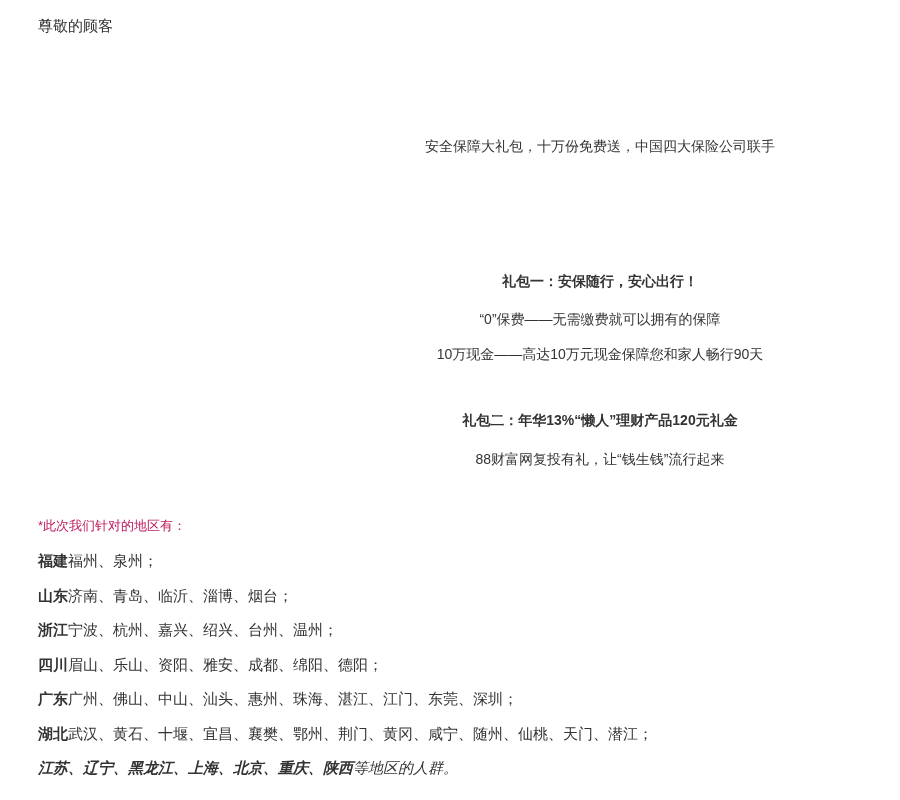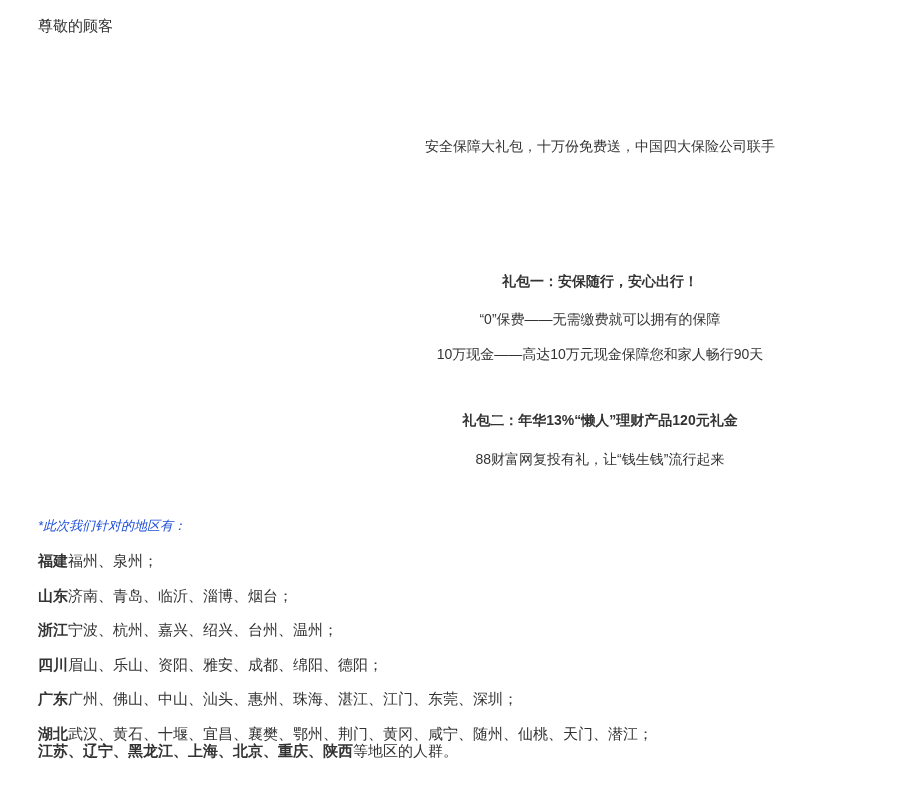--- a/index.html
+++ b/index.html
@@ -21,40 +21,40 @@
   .t1        { top: 273px; }
   .l1        { top: 311px; font-size: 14px; }
   .l2        { top: 346px; font-size: 14px; }
   .t2        { top: 412px; }
   .l3        { top: 451px; font-size: 14px; }
   .note      { left: 38px; top: 518px; font-size: 13px; }
   .region    { left: 38px; font-size: 15px; }
   .region b  { font-weight: bold; }
   .r0 { top: 552px; } .r1 { top: 587px; } .r2 { top: 621px; }
   .r3 { top: 656px; } .r4 { top: 690px; } .r5 { top: 725px; }
-  .r6 { top: 742px; }
+  .r6 { top: 759px; font-style: italic; }
 </style>
 </head>
 <body>
 
 <div class="doc">
 
   <p class="txt greeting">尊敬的顾客</p>
 
 
   <p class="txt center headline">安全保障大礼包，十万份免费送，中国四大保险公司联手</p>
 
   <p class="txt center gift-title t1">礼包一：安保随行，安心出行！</p>
   <p class="txt center l1">“0”保费——无需缴费就可以拥有的保障</p>
   <p class="txt center l2">10万现金——高达10万元现金保障您和家人畅行90天</p>
 
   <p class="txt center gift-title t2">礼包二：年华13%“懒人”理财产品120元礼金</p>
   <p class="txt center l3">88财富网复投有礼，让“钱生钱”流行起来</p>
 
-  <p class="txt note" style="color: #1d4ed8; font-style: italic;">*此次我们针对的地区有：</p>
+  <p class="txt note" style="color: #be185d;">*此次我们针对的地区有：</p>
 
   <p class="txt region r0"><b>福建</b><span>福州、泉州；</span></p>
 
   <p class="txt region r1"><b>山东</b><span>济南、青岛、临沂、淄博、烟台；</span></p>
 
   <p class="txt region r2"><b>浙江</b><span>宁波、杭州、嘉兴、绍兴、台州、温州；</span></p>
 
   <p class="txt region r3"><b>四川</b><span>眉山、乐山、资阳、雅安、成都、绵阳、德阳；</span></p>
 
   <p class="txt region r4"><b>广东</b><span>广州、佛山、中山、汕头、惠州、珠海、湛江、江门、东莞、深圳；</span></p>

